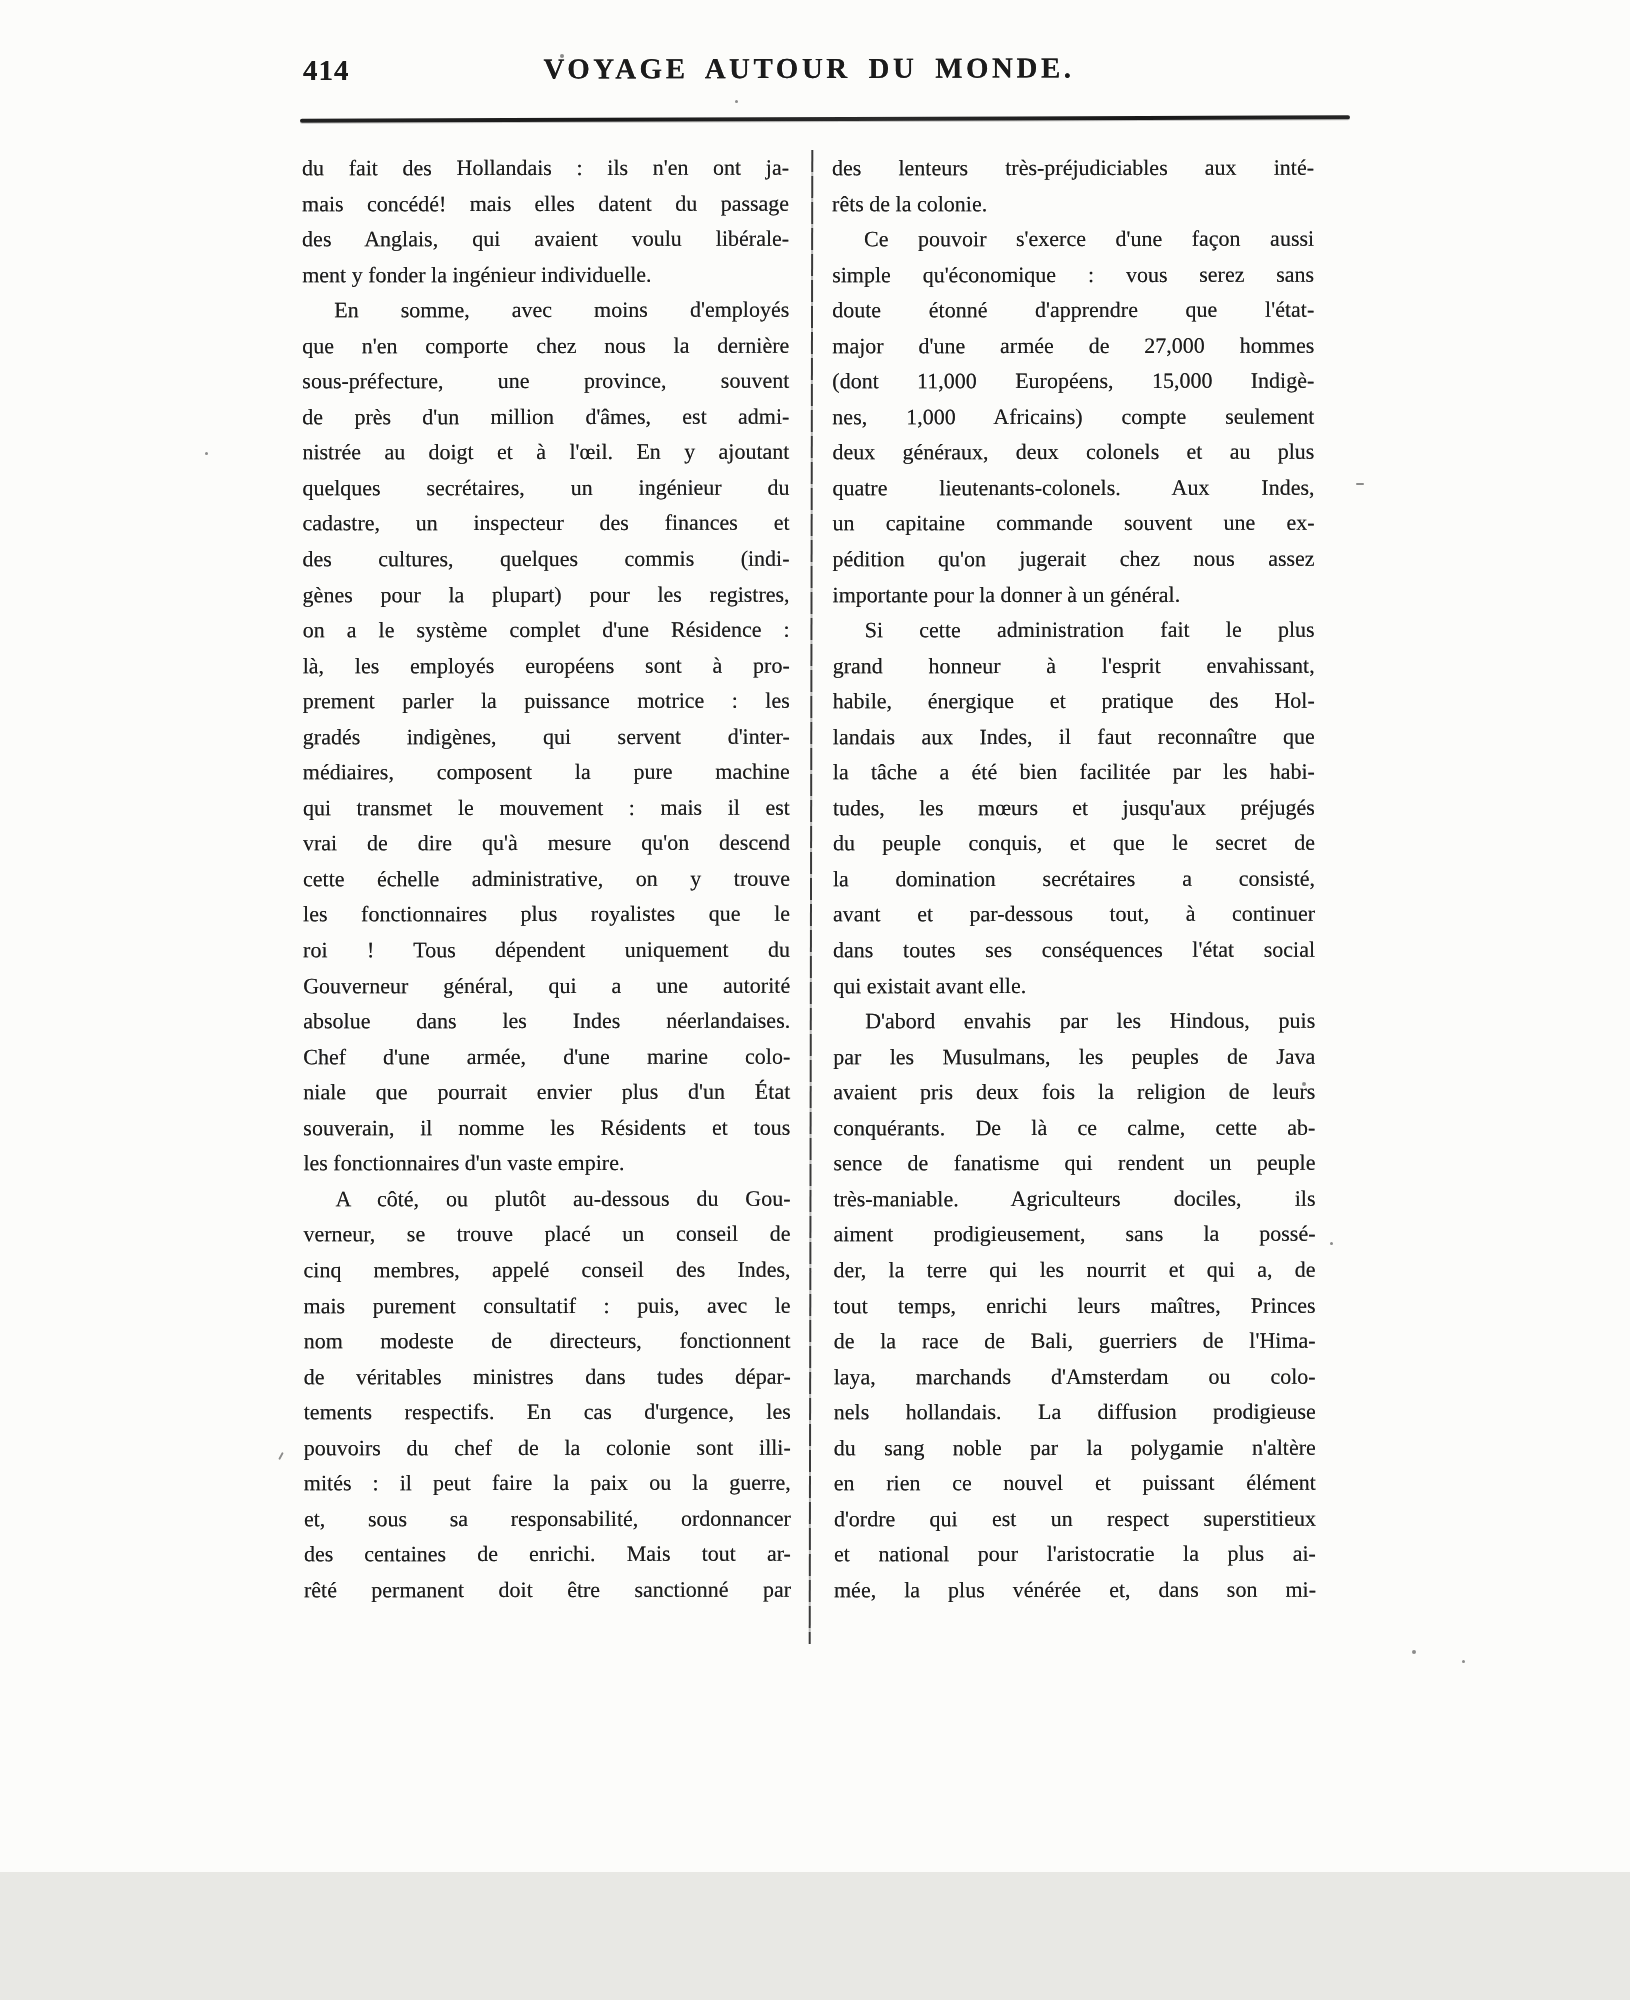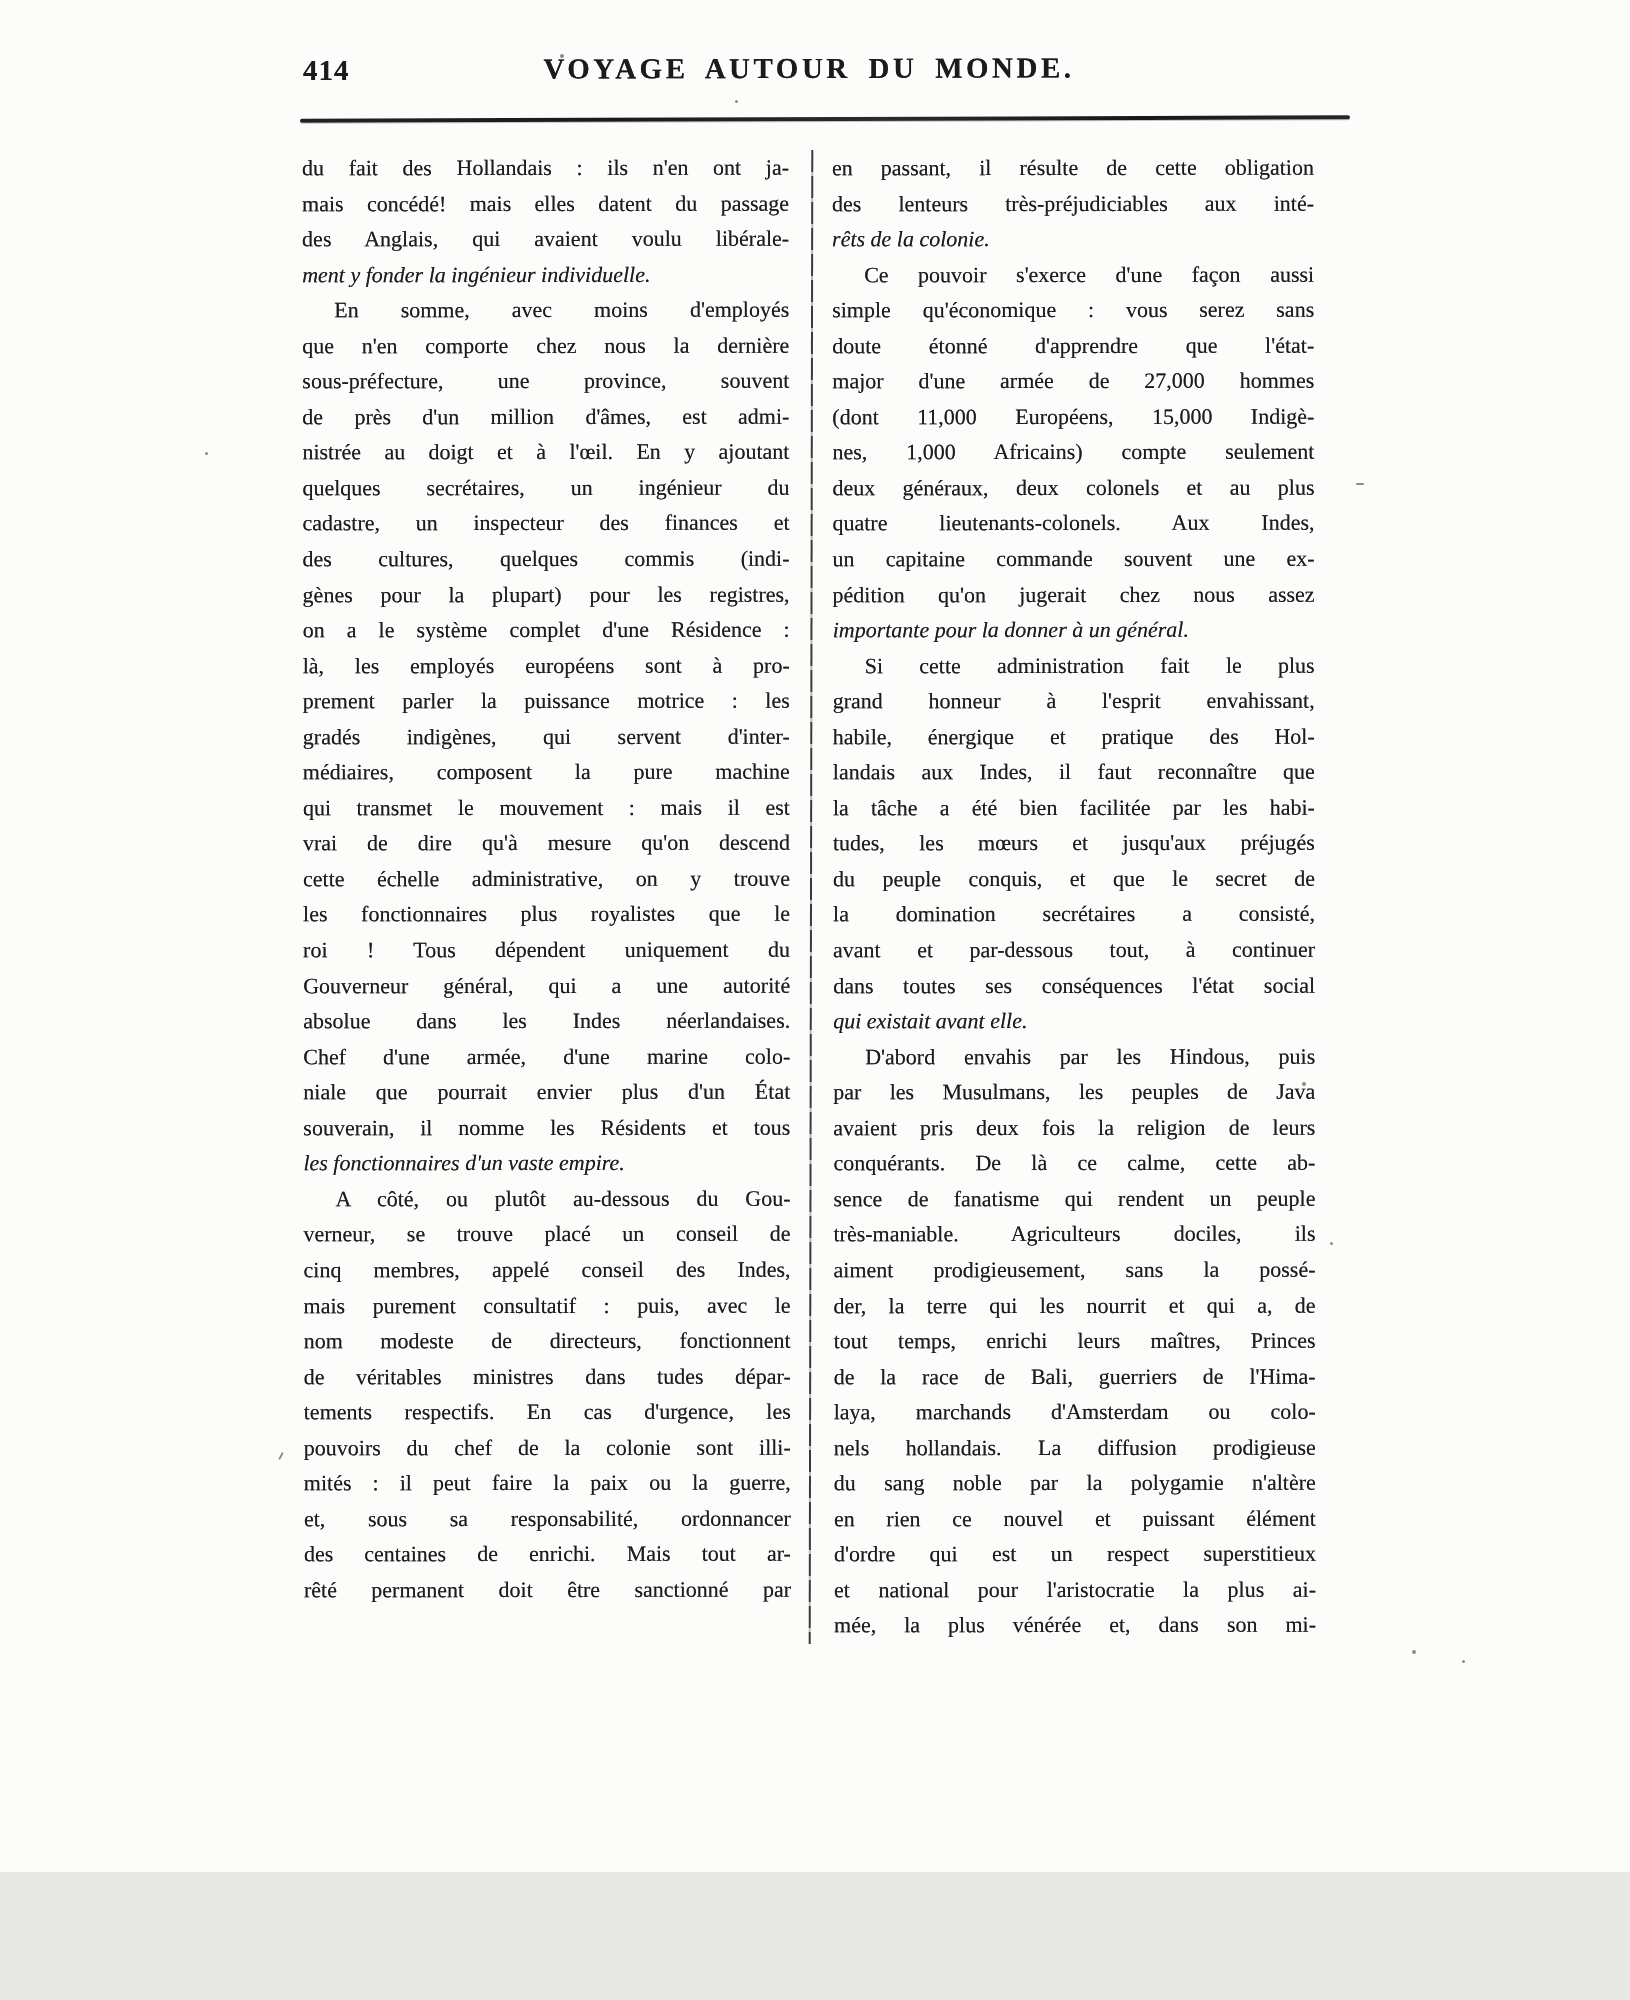--- a/index.html
+++ b/index.html
@@ -34,21 +34,21 @@
     position:absolute;top:150px;font-size:22px;line-height:35.55px;
     text-shadow:0 0 .55px rgba(25,25,25,.7);
     transform:rotate(-0.08deg);
   }
   .col-left{left:303px;width:487px;}
   .col-right{left:833px;width:482px;}
   .line{
     height:35.55px;text-align:justify;text-align-last:justify;
     overflow:visible;white-space:normal;
   }
-  .line.pend{text-align-last:left;font-style:italic;}
+  .line.pend{text-align-last:left;}
   .line.pstart{text-indent:32px;}
   .speck{position:absolute;background:#2f2f2f;border-radius:50%;opacity:.55;}
 </style>
 </head>
 <body>
 
 <div class="sheet">
 
   <div class="header">
     <span class="pagenum">414</span>
@@ -95,21 +95,20 @@
       <div class="line">nom modeste de directeurs, fonctionnent</div>
       <div class="line">de véritables ministres dans tudes dépar-</div>
       <div class="line">tements respectifs. En cas d'urgence, les</div>
       <div class="line">pouvoirs du chef de la colonie sont illi-</div>
       <div class="line">mités : il peut faire la paix ou la guerre,</div>
       <div class="line">et, sous sa responsabilité, ordonnancer</div>
       <div class="line">des centaines de enrichi. Mais tout ar-</div>
       <div class="line">rêté permanent doit être sanctionné par</div>
     </div>
   <div class="col col-right" id="col-right">
-      <div class="line">en passant, il résulte de cette obligation</div>
       <div class="line">des lenteurs très-préjudiciables aux inté-</div>
       <div class="line pend">rêts de la colonie.</div>
       <div class="line pstart">Ce pouvoir s'exerce d'une façon aussi</div>
       <div class="line">simple qu'économique : vous serez sans</div>
       <div class="line">doute étonné d'apprendre que l'état-</div>
       <div class="line">major d'une armée de 27,000 hommes</div>
       <div class="line">(dont 11,000 Européens, 15,000 Indigè-</div>
       <div class="line">nes, 1,000 Africains) compte seulement</div>
       <div class="line">deux généraux, deux colonels et au plus</div>
       <div class="line">quatre lieutenants-colonels. Aux Indes,</div>

